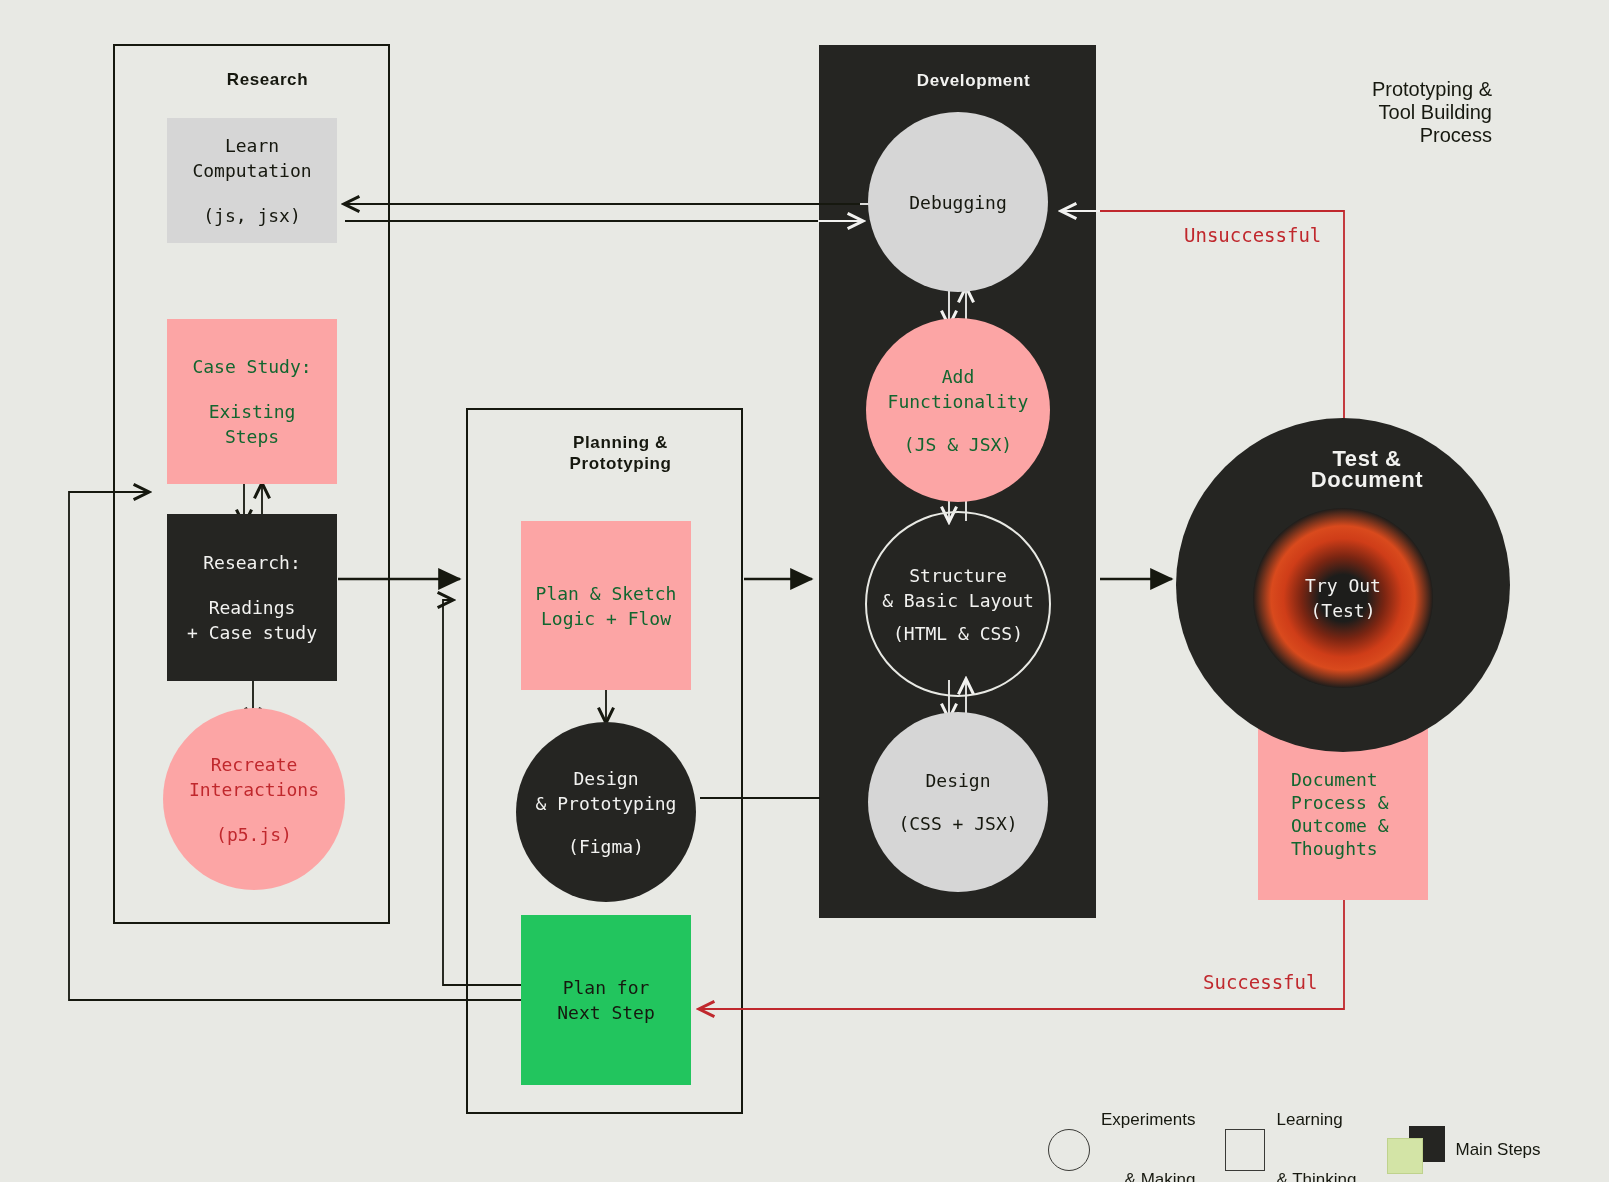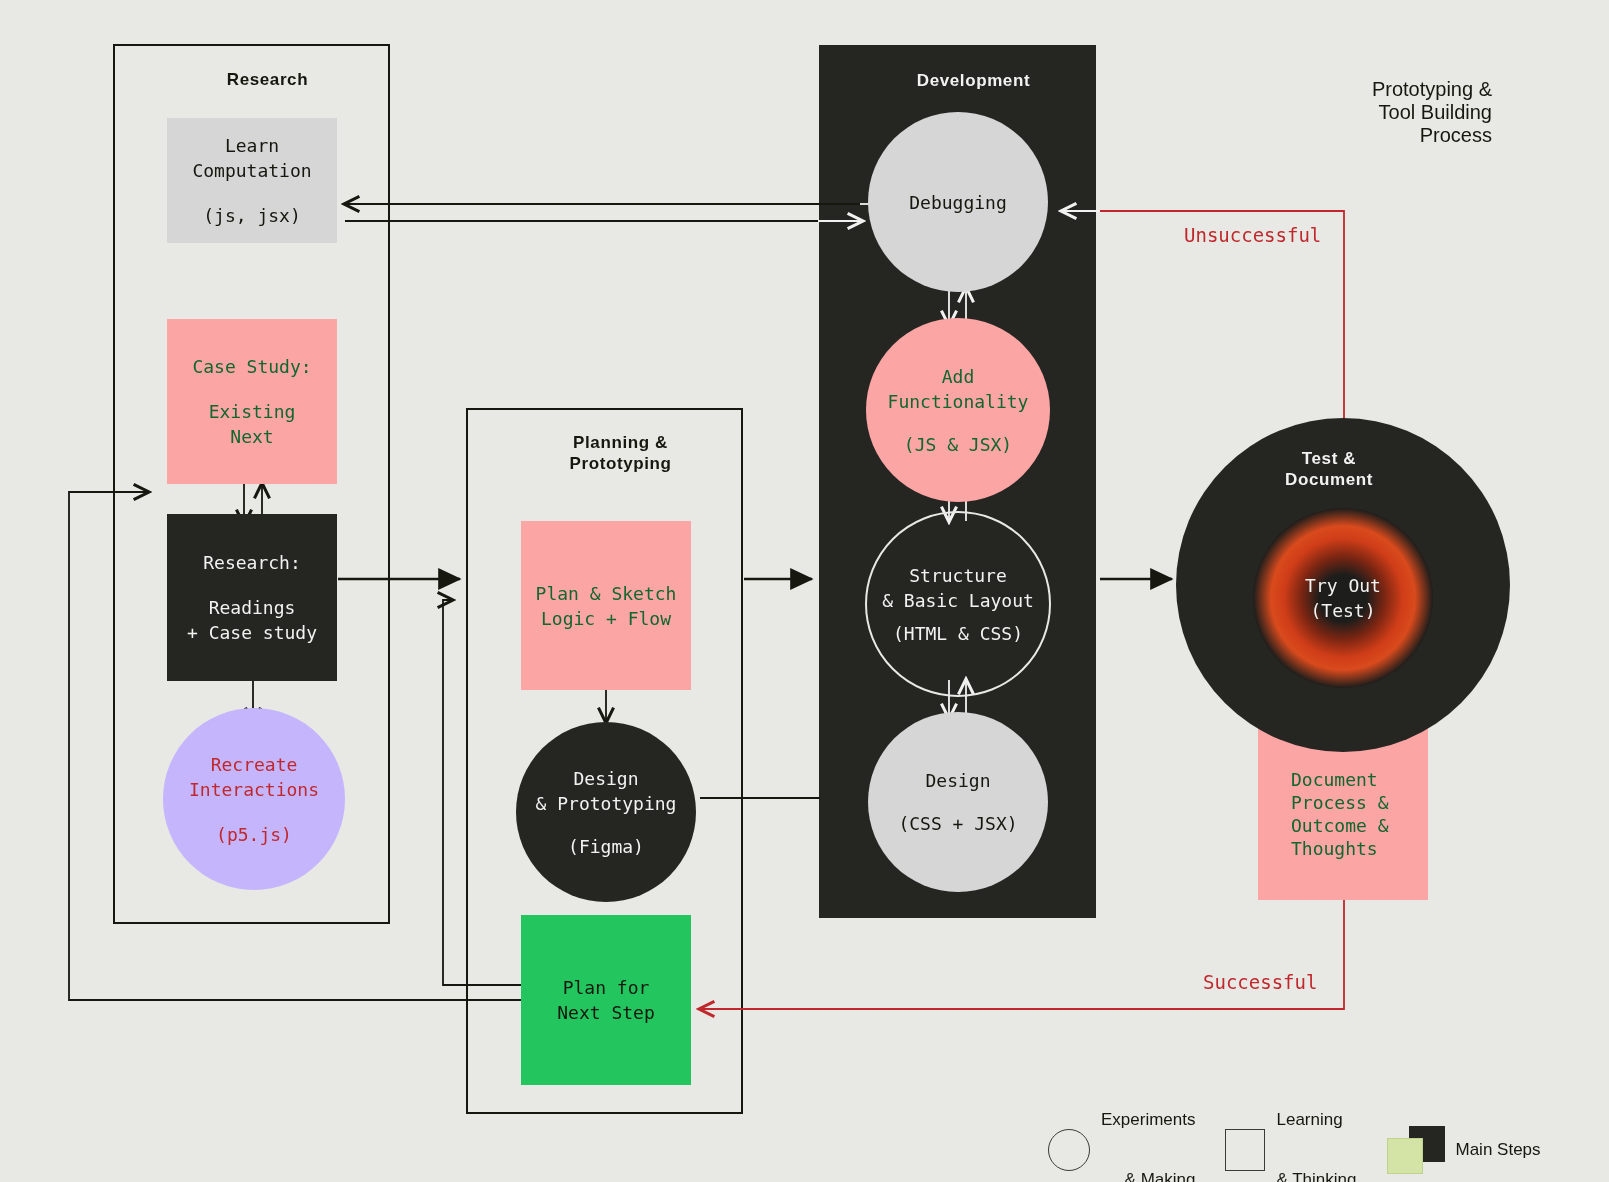--- a/index.html
+++ b/index.html
@@ -27,21 +27,21 @@
   .grp-title {
     position:absolute; width:100%; text-align:center;
     font-family:"Liberation Sans", sans-serif;
     font-weight:bold; letter-spacing:.6px;padding-left:32px;
   }
 
   
   .fill-grey   { background:#d6d6d6; }
   .fill-green  { background:#fca5a5; }
   .fill-dark   { background:#252522; }
-  .fill-pale   { background:#c4b5fd; }
+  .fill-pale   { background:#fca5a5; }
   .fill-light  { background:#22c55e; }
 
   .txt-dark  { color:#16180f; }
   .txt-white { color:#f2f2f0; }
   .txt-green { color:#12662f; }
   .txt-red   { color:#c0282d; }
 
   .circ { border-radius:50%; }
   .circ-outline { border:2px solid #e8e9e4; background:transparent; }
 
@@ -159,21 +159,21 @@
 
   <div class="node fill-grey txt-dark" style="left:167px; top:118px; width:170px; height:125px; font-size:18px; line-height:25px;">
     <span class="ln">Learn</span>
     <span class="ln">Computation</span>
     <span class="ln" style="margin-top:20px;">(js, jsx)</span>
   </div>
 
   <div class="node fill-green txt-green" style="left:167px; top:319px; width:170px; height:165px; font-size:18px; line-height:25px;">
     <span class="ln">Case Study:</span>
     <span class="ln" style="margin-top:20px;">Existing</span>
-    <span class="ln">Next</span>
+    <span class="ln">Steps</span>
   </div>
 
   <div class="node fill-dark txt-white" style="left:167px; top:514px; width:170px; height:167px; font-size:18px; line-height:25px;text-align:center;">
     <span class="ln">Research:</span>
     <span class="ln" style="margin-top:20px;">Readings</span>
     <span class="ln">+ Case study</span>
   </div>
 
   <div class="node circ fill-pale txt-red" style="left:163px; top:708px; width:182px; height:182px; font-size:18px; line-height:25px;">
     <span class="ln">Recreate</span>
@@ -221,21 +221,21 @@
   <div class="node fill-green txt-green" style="left:1258px; top:728px; width:170px; height:172px; font-size:18px; line-height:23px;
               align-items:flex-start; text-align:left; padding-left:33px;">
     <span class="ln">Document</span>
     <span class="ln">Process &amp;</span>
     <span class="ln">Outcome &amp;</span>
     <span class="ln">Thoughts</span>
   </div>
 
   <div class="circ fill-dark" style="position:absolute; left:1176px; top:418px; width:334px; height:334px;"></div>
 
-  <div class="grp-title txt-white" style="left:1146px; top:448px; width:334px; font-size:17px; line-height:21px;">
+  <div class="grp-title txt-white" style="left:1184px; top:448px; width:334px; font-size:22px; line-height:21px;">
     <span class="ln">Test &amp;</span>
     <span class="ln">Document</span>
   </div>
 
   <div class="node circ testglow txt-white" style="left:1253px; top:508px; width:180px; height:180px; font-size:18px; line-height:25px;">
     <span class="ln">Try Out</span>
     <span class="ln">(Test)</span>
   </div>
 
   <div class="flow-label" style="left:1184px; top:224px;">Unsuccessful</div>

